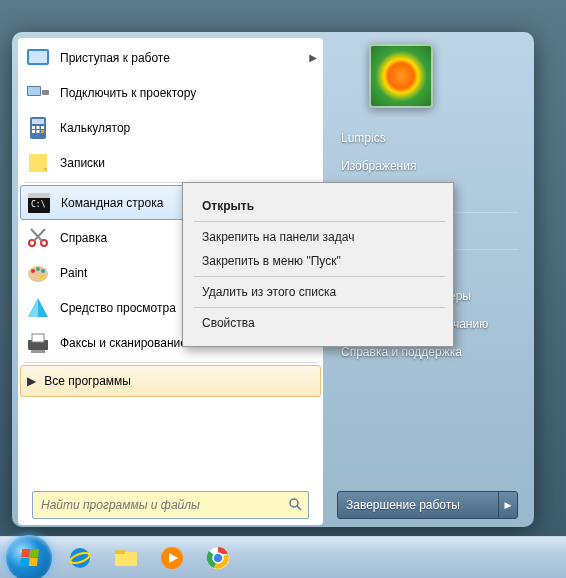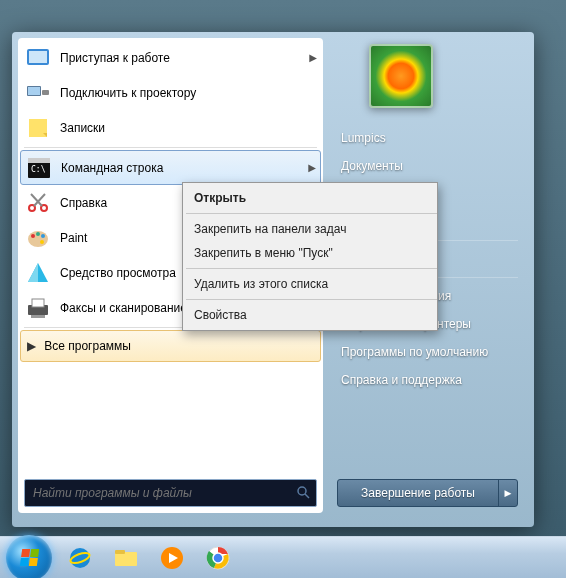--- a/index.html
+++ b/index.html
@@ -1,43 +1,43 @@
 <!DOCTYPE html>
 <html><head>
 <meta charset="utf-8">
 <style>
 html,body{margin:0;padding:0;font-family:"Segoe UI",Tahoma,sans-serif;font-size:12px;background:#333;width:566px;height:578px;overflow:hidden}
 .desktop{width:566px;height:578px;position:relative;background:linear-gradient(180deg,#5a7a8a 0%,#3a5a6a 100%)}
-.startmenu{position:absolute;left:12px;top:32px;width:522px;height:495px;border-radius:4px;box-shadow:0 4px 24px rgba(0,0,0,.5);display:flex;overflow:visible;background:linear-gradient(180deg,#bcd4e6 0%,#9ab8cc 100%);padding:6px 6px 14px 6px;box-sizing:border-box}
+.startmenu{position:absolute;left:12px;top:32px;width:522px;height:495px;border-radius:10px;box-shadow:0 4px 24px rgba(0,0,0,.5);display:flex;overflow:visible;background:linear-gradient(180deg,#bcd4e6 0%,#9ab8cc 100%);padding:6px 6px 2px 6px;box-sizing:border-box}
 .left-pane{width:305px;background:#fff;border-radius:4px;display:flex;flex-direction:column;padding:2px;box-sizing:border-box}
 .right-pane{flex:1;display:flex;flex-direction:column;padding:6px 10px 6px 14px;color:#fff;position:relative}
 .program-list{flex:1;overflow:hidden}
 .prog-item{display:flex;align-items:center;height:35px;padding:0 4px;cursor:default}
 .prog-item.highlighted{background:linear-gradient(#eaf3fb,#d6eafc);border:1px solid #7da2ce;border-radius:3px;height:33px}
 .prog-item .icon{width:28px;height:28px;margin-right:8px;display:flex;align-items:center;justify-content:center;font-size:18px}
 .prog-item .arrow{margin-left:auto;color:#555;font-size:10px}
 .configure-item{background:linear-gradient(#fef7e6,#fdecc3);border:1px solid #e8c173;border-radius:3px;margin:1px 0}
 .allprogs{background:linear-gradient(#fef7e6,#fdecc3);border:1px solid #e8c173;border-radius:3px;margin:1px 0;height:30px;display:flex;align-items:center;padding:0 6px}
 .allprogs .arrow-right{margin-right:8px;color:#333}
 .divider-thin{height:1px;background:#ddd;margin:2px 4px}
-.search-box{margin:6px 4px 4px;height:26px;border:1px solid #8aa7c7;border-radius:2px;display:flex;align-items:center;padding:0 6px;background:#0f172a}
+.search-box{margin:6px 12px 4px;height:26px;border:1px solid #8aa7c7;border-radius:2px;display:flex;align-items:center;padding:0 6px;background:#fef9c3}
 .search-box input{border:none;outline:none;flex:1;font-style:italic;color:#888;font-size:12px;background:transparent}
 .search-box .sicon{color:#5a7aa0}
 .user-pic{width:60px;height:60px;border:2px solid rgba(255,255,255,.6);border-radius:4px;background:radial-gradient(circle at 50% 50%,#ff9a1f 0%,#ff6a00 30%,#ffd900 40%,#3aa03a 60%,#2a7a2a 100%);margin:0 0 16px 32px;box-shadow:0 2px 8px rgba(0,0,0,.4)}
 .r-link{padding:7px 4px;color:#fff;text-shadow:0 1px 2px rgba(0,0,0,.5);cursor:default;border-radius:3px}
 .r-divider{height:1px;background:rgba(255,255,255,.25);margin:4px 0}
 .shutdown{margin-top:auto;display:flex;background:linear-gradient(#6a8aa6,#4a6a86);border:1px solid #2a4a66;border-radius:3px;height:26px;align-items:center}
-.shutdown .label{flex:1;text-align:center;color:#fff;text-shadow:0 1px 1px rgba(0,0,0,.4);padding:0 8px}
+.shutdown .label{flex:1;color:#fff;text-shadow:0 1px 1px rgba(0,0,0,.4);padding:0 8px}
 .shutdown .drop{width:18px;border-left:1px solid #2a4a66;color:#fff;text-align:center;font-size:9px;line-height:26px}
 .taskbar{position:absolute;left:0;bottom:0;width:100%;height:42px;background:linear-gradient(#d9e7f5,#b7cde2 40%,#a2bdd6);display:flex;align-items:center;padding:0 6px;box-sizing:border-box;border-top:1px solid rgba(255,255,255,.4)}
 .tb-btn{width:44px;height:36px;margin-right:2px;display:flex;align-items:center;justify-content:center;border-radius:3px}
 .start-orb{width:46px;height:46px;border-radius:50%;background:radial-gradient(circle at 35% 35%,#9fe0ff 0%,#1a8ad6 40%,#0a5a9a 100%);margin-right:6px;display:flex;align-items:center;justify-content:center;box-shadow:0 0 8px rgba(80,180,255,.8),inset 0 2px 4px rgba(255,255,255,.5)}
 .win-flag{display:grid;grid-template-columns:8px 8px;grid-template-rows:8px 8px;gap:1px;transform:skewX(-8deg)}
 .win-flag span:nth-child(1){background:#f25022}.win-flag span:nth-child(2){background:#7fba00}.win-flag span:nth-child(3){background:#00a4ef}.win-flag span:nth-child(4){background:#ffb900}
-.context-menu{position:absolute;left:182px;top:182px;width:248px;background:#f0f0f0;border:1px solid #979797;box-shadow:2px 4px 10px rgba(0,0,0,.35);padding:3px;z-index:50}
+.context-menu{position:absolute;left:182px;top:182px;width:248px;background:#f0f0f0;border:1px solid #979797;box-shadow:2px 4px 10px rgba(0,0,0,.35);padding:11px;z-index:50}
 .cm-item{position:relative;padding:5px 12px 5px 8px;cursor:default;color:#222;margin-left:-28px;padding-left:36px}
 .cm-item .bold{font-weight:700}
 .cm-item.highlighted-cm{border:3px solid #d33;border-radius:18px;background:linear-gradient(#eaf3fb,#d6eafc);margin:2px 0 2px -28px;padding-left:36px}
 .cm-divider{height:1px;background:#c8c8c8;margin:3px -3px 3px 0}
 .shield{position:absolute;left:6px;top:50%;transform:translateY(-50%);width:16px;height:16px}
 .shield svg{width:16px;height:16px}
 .ico-svg{width:26px;height:26px}
 </style>
 </head>
 <body>
@@ -63,20 +63,35 @@
           <span class="icon">
             <svg class="ico-svg" viewBox="0 0 26 26">
                 <rect x="2" y="6" width="14" height="10" rx="1" fill="#5a7a9a"></rect>
                 <rect x="3" y="7" width="12" height="8" fill="#a8d0f0"></rect>
                 <rect x="17" y="10" width="7" height="5" rx="1" fill="#888"></rect>
               </svg>
           </span>
           <span>Подключить к проектору</span>
         </div>
 
+        <div class="prog-item">
+          <span class="icon">
+            <svg class="ico-svg" viewBox="0 0 26 26">
+                <rect x="5" y="2" width="16" height="22" rx="2" fill="#4a7ab0"></rect>
+                <rect x="7" y="4" width="12" height="5" fill="#cde"></rect>
+                <rect x="7" y="11" width="3" height="3" fill="#fff"></rect>
+                <rect x="11.5" y="11" width="3" height="3" fill="#fff"></rect>
+                <rect x="16" y="11" width="3" height="3" fill="#fff"></rect>
+                <rect x="7" y="15" width="3" height="3" fill="#fff"></rect>
+                <rect x="11.5" y="15" width="3" height="3" fill="#fff"></rect>
+                <rect x="16" y="15" width="3" height="3" fill="#f90"></rect>
+              </svg>
+          </span>
+          <span>Калькулятор</span>
+        </div>
 
         <div class="prog-item">
           <span class="icon">
             <svg class="ico-svg" viewBox="0 0 26 26">
                 <rect x="4" y="4" width="18" height="18" fill="#ffe26a"></rect>
                 <path d="M18 18 L22 22 L22 18 Z" fill="#e8c040"></path>
               </svg>
           </span>
           <span>Записки</span>
         </div>
@@ -156,21 +171,20 @@
               <circle cx="6" cy="6" r="4" fill="none" stroke="#5a7aa0" stroke-width="1.5"></circle>
               <path d="M9 9 L13 13" stroke="#5a7aa0" stroke-width="1.5"></path>
             </svg>
         </span>
       </div>
     </div>
 
     <div class="right-pane">
       <div class="user-pic"></div>
       <div class="r-link">Lumpics</div>
-      <div class="r-link">Документы</div>
       <div class="r-link">Изображения</div>
       <div class="r-link">Музыка</div>
       <div class="r-divider"></div>
       <div class="r-link">Компьютер</div>
       <div class="r-divider"></div>
       <div class="r-link">Панель управления</div>
       <div class="r-link">Устройства и принтеры</div>
       <div class="r-link">Программы по умолчанию</div>
       <div class="r-link">Справка и поддержка</div>
 

